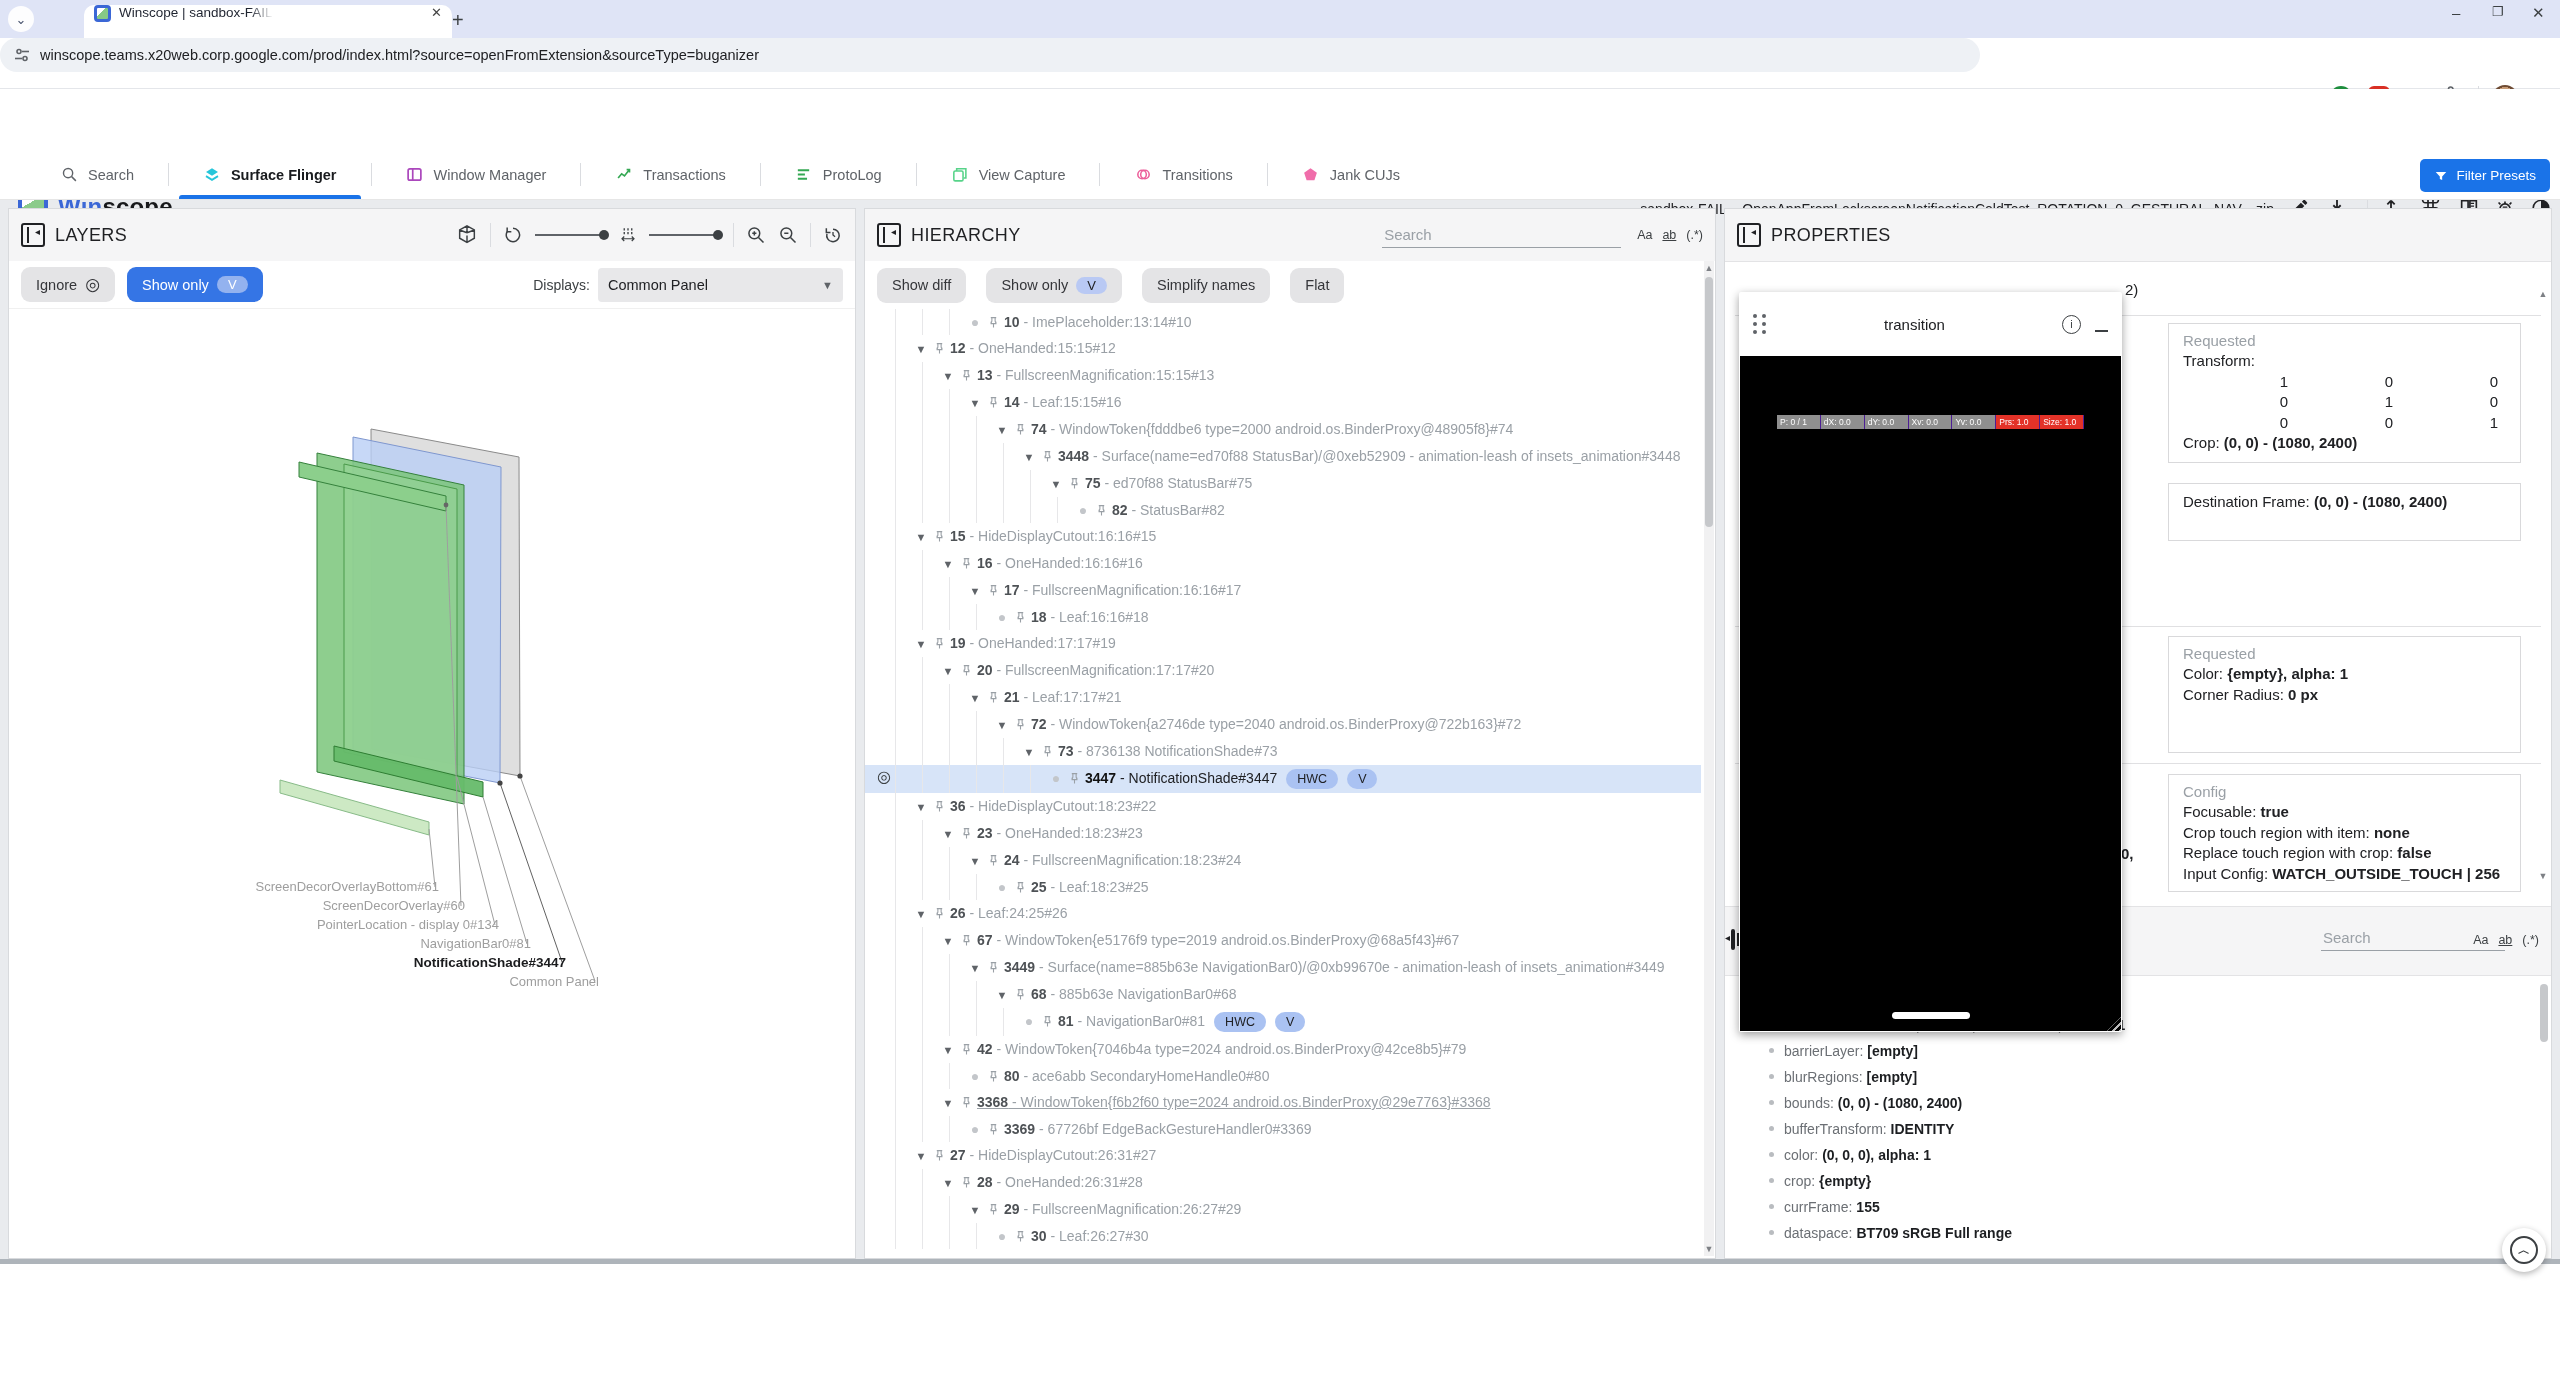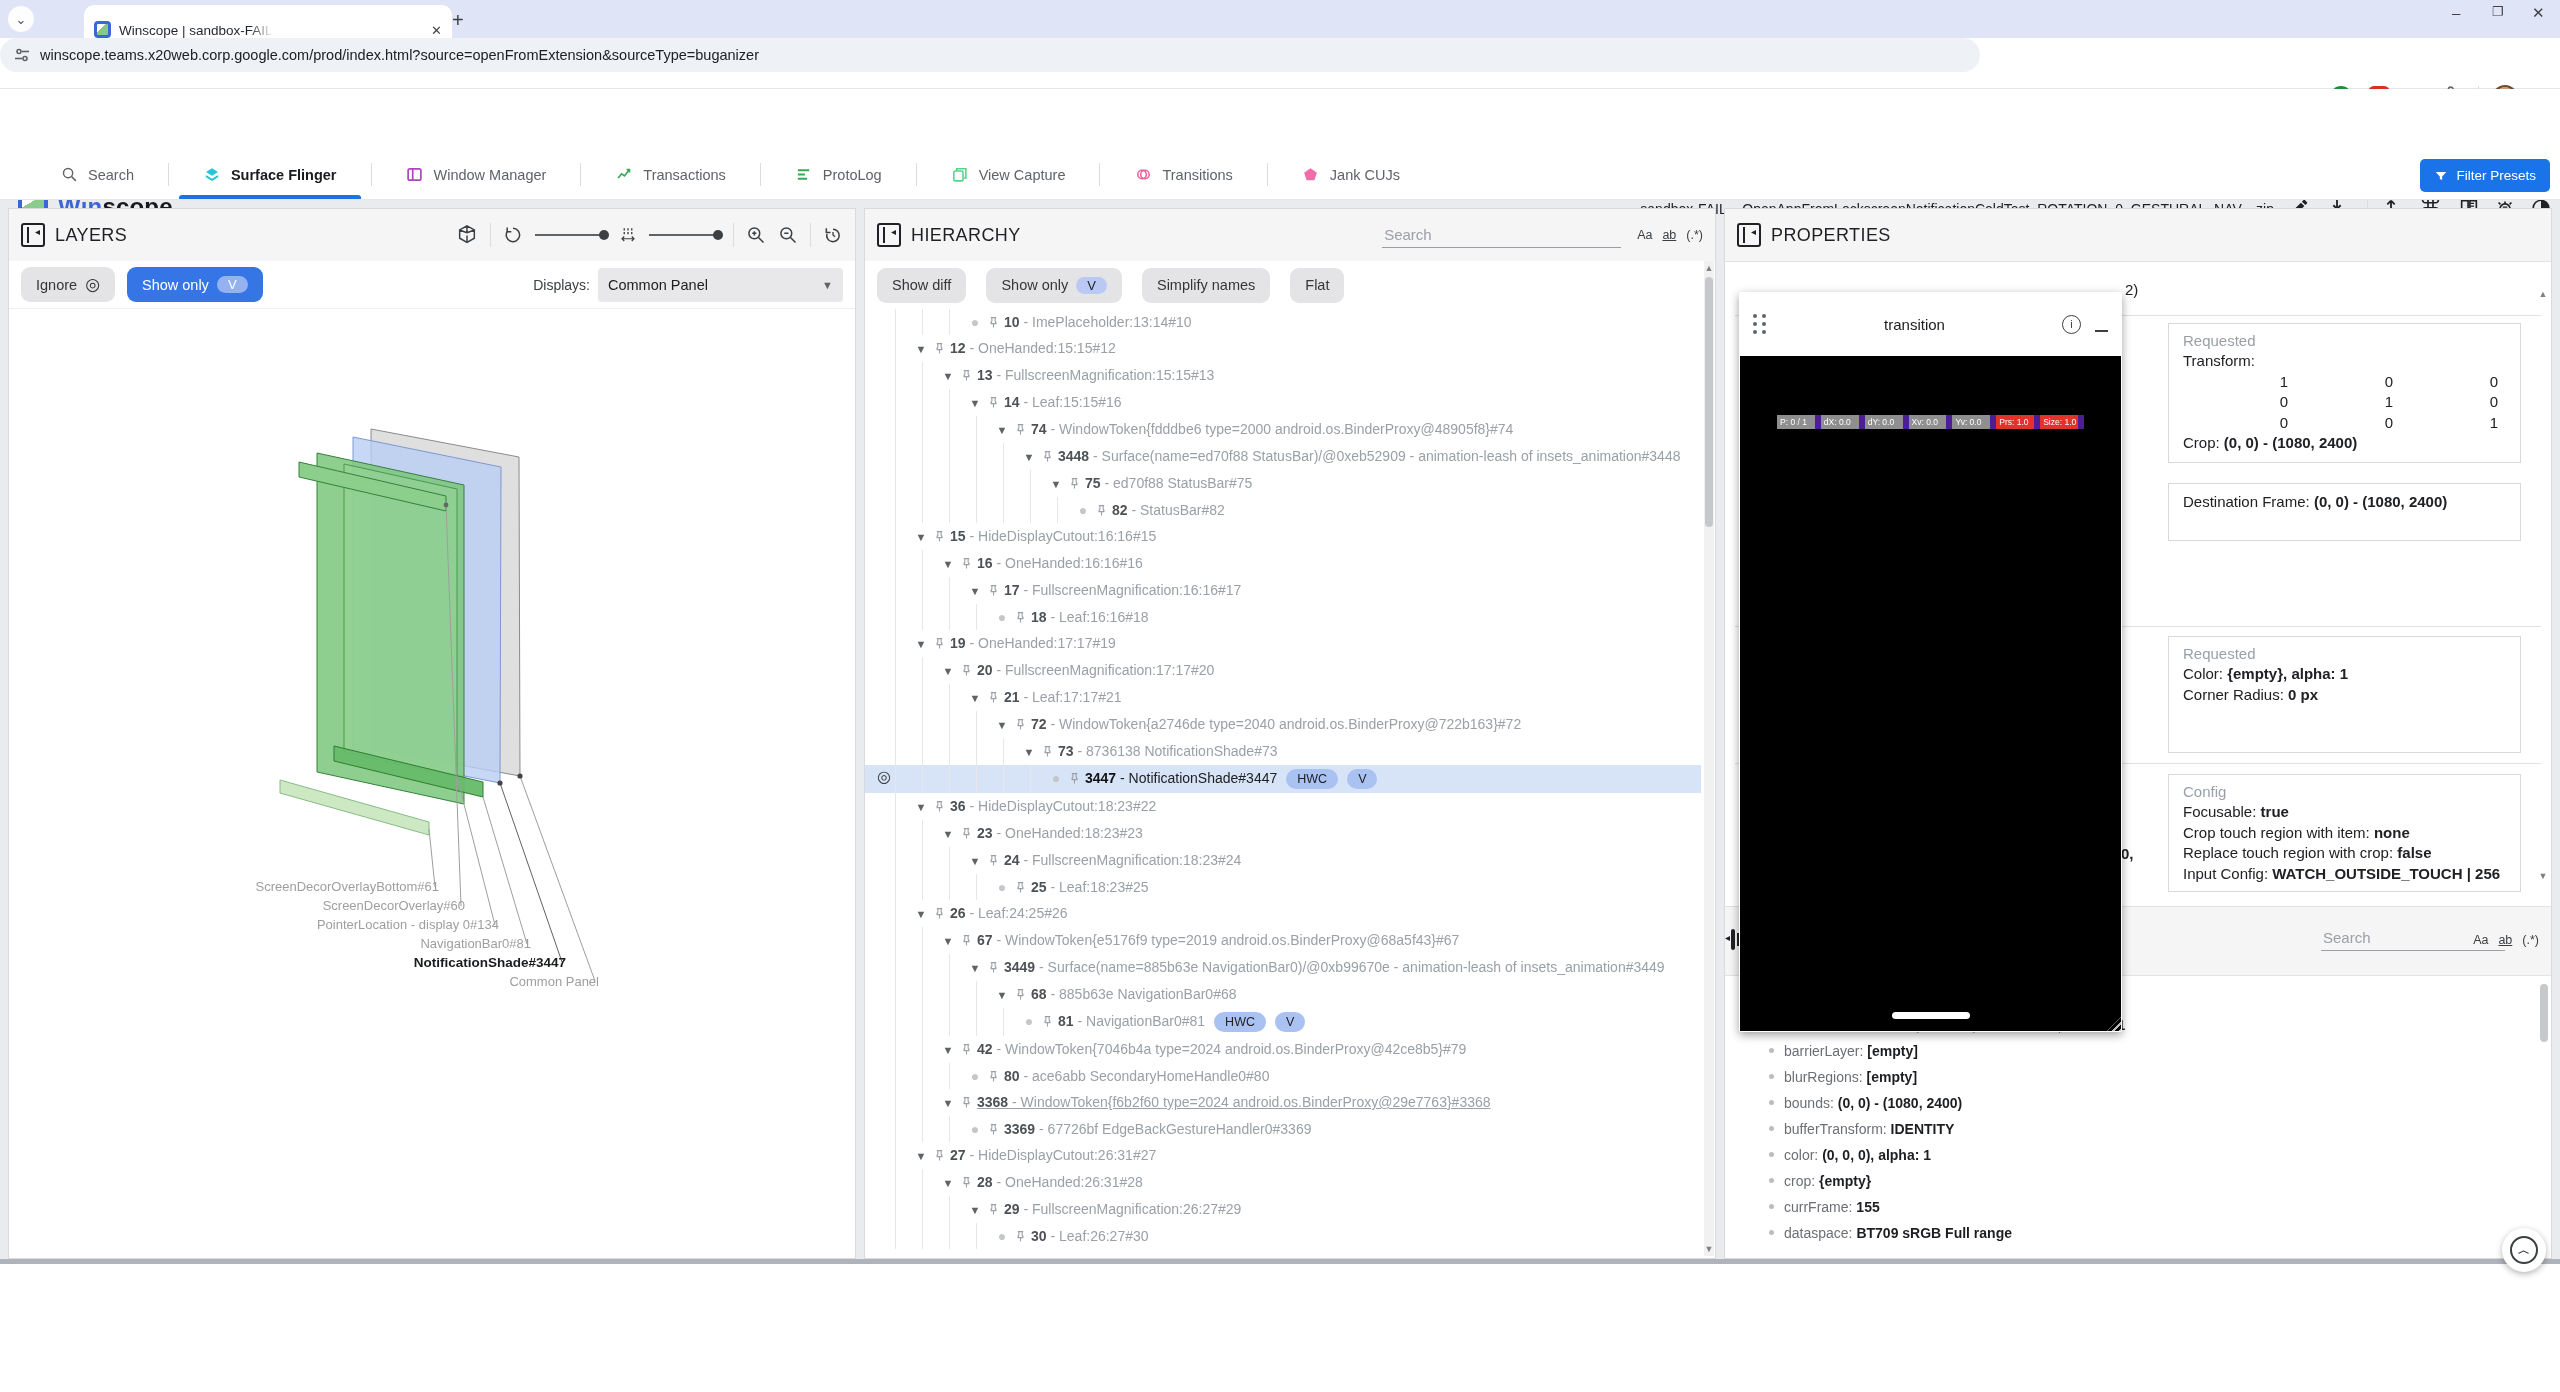--- a/index.html
+++ b/index.html
@@ -1,21 +1,21 @@
 <!DOCTYPE html>
 <html><head>
 <meta charset="utf-8">
 <style>
   html,body{margin:0;padding:0;background:#e6e8eb;font-family:"Liberation Sans",sans-serif;-webkit-font-smoothing:antialiased;}
   #app{position:relative;width:2560px;height:1392px;overflow:hidden;background:#e9ebee;}
   .abs{position:absolute;}
   
   #tabstrip{left:0;top:0;width:2560px;height:38px;background:#dfe4f6;}
   #tab-chevron{left:8px;top:6px;width:26px;height:26px;border-radius:13px;background:#fdfdfe;color:#45506b;font-size:13px;display:flex;align-items:center;justify-content:center;}
-  #browser-tab{left:84px;top:5px;width:348px;height:33px;background:#fff;border-radius:10px 10px 0 0;display:flex;align-items:flex-end;padding:0 10px;gap:8px;}
+  #browser-tab{left:84px;top:5px;width:348px;height:33px;background:#fff;border-radius:10px 10px 0 0;display:flex;align-items:flex-start;padding:0 10px;gap:8px;}
   #favicon{width:17px;height:17px;border-radius:4px;border:3px solid #3b67d6;background:linear-gradient(135deg,#ffffff 0 38%,#86c986 38% 100%);box-sizing:border-box;flex:0 0 auto;}
   #tab-title{font-size:13.5px;color:#1f2430;white-space:nowrap;overflow:hidden;max-width:268px;-webkit-mask-image:linear-gradient(90deg,#000 85%,transparent);mask-image:linear-gradient(90deg,#000 85%,transparent);}
   #tab-close{margin-left:auto;color:#444;font-size:13px;}
   #new-tab{left:452px;top:9px;color:#3c4043;font-size:20px;line-height:22px;}
   .wctl{top:4px;color:#3c4043;font-size:15px;}
   #toolbar{left:0;top:38px;width:2560px;height:50px;background:#fff;border-bottom:1px solid #e4e6ea;}
   .nav-ic{top:50px;font-size:19px;color:#5f6368;}
   #omnibox{left:296px;top:46px;width:1980px;height:34px;background:#eef1f5;border-radius:17px;display:flex;align-items:center;padding:0 14px;gap:10px;box-sizing:border-box;}
   #site-info{width:16px;height:16px;flex:0 0 auto;}
   #url-text{font-size:14.5px;color:#202124;white-space:nowrap;}
@@ -89,21 +89,21 @@
   .hr{position:absolute;left:10px;right:10px;height:1px;background:#e0e0e2;}
   #float-card{position:absolute;left:14px;top:83px;width:383px;height:740px;background:#fff;border-radius:2px;box-shadow:0 3px 10px rgba(0,0,0,.38);z-index:6;}
   #float-head{height:64px;display:flex;align-items:center;padding:0 14px;}
   #drag-dots{display:grid;grid-template-columns:5px 5px;gap:4px;}
   #drag-dots i{width:4px;height:4px;border-radius:50%;background:#5f6368;}
   #float-title{flex:1;text-align:center;font-size:15px;color:#202124;}
   #float-info{width:17px;height:17px;border:1.5px solid #3c4043;border-radius:50%;font-size:11px;display:flex;align-items:center;justify-content:center;color:#3c4043;}
   #float-min{width:13px;height:2.5px;background:#3c4043;margin:14px 0 0 14px;}
   #float-screen{position:absolute;left:1px;top:64px;right:1px;bottom:1px;background:#000;}
   #tchips{position:absolute;left:37px;top:59px;right:37px;height:14px;display:flex;}
-  #tchips .tc{flex:1;background:#8f8f8f;color:#fff;font-size:8.5px;line-height:14px;padding-left:3px;white-space:nowrap;overflow:hidden;border-right:6px solid #4c1d95;}
+  #tchips .tc{flex:1;background:#8f8f8f;color:#fff;font-size:8.5px;line-height:14px;padding-left:3px;white-space:nowrap;overflow:hidden;border-right:1px solid #4c1d95;}
   #tchips .tc.red{background:#e33228;}
   #home-ind{position:absolute;left:50%;bottom:12px;width:78px;height:7px;border-radius:4px;background:#fff;transform:translateX(-50%);}
   #resize-h{position:absolute;right:1px;bottom:1px;width:14px;height:14px;background:repeating-linear-gradient(135deg,transparent 0 3px,#bbb 3px 5px);clip-path:polygon(100% 0,100% 100%,0 100%);}
   #props-lower-head{position:absolute;left:0;top:697px;width:100%;height:70px;background:#f5f5f6;border-top:1px solid #e3e3e5;border-bottom:1px solid #e3e3e5;box-sizing:border-box;}
   #props-list{position:absolute;left:14px;top:775px;right:20px;bottom:0;overflow:hidden;font-size:14px;}
   .prow{line-height:26px;white-space:nowrap;}
   .prow .dot{display:inline-block;width:5px;height:5px;border-radius:50%;background:#b9bcc0;vertical-align:3px;margin:0 10px 0 30px;}
   .prow .k{color:#6b6f74;}
   .prow .v{color:#1c1e21;font-weight:bold;}
   #fab{left:2502px;top:1228px;width:44px;height:44px;border-radius:50%;background:#fff;box-shadow:0 2px 6px rgba(0,0,0,.3);display:flex;align-items:center;justify-content:center;z-index:9;}

